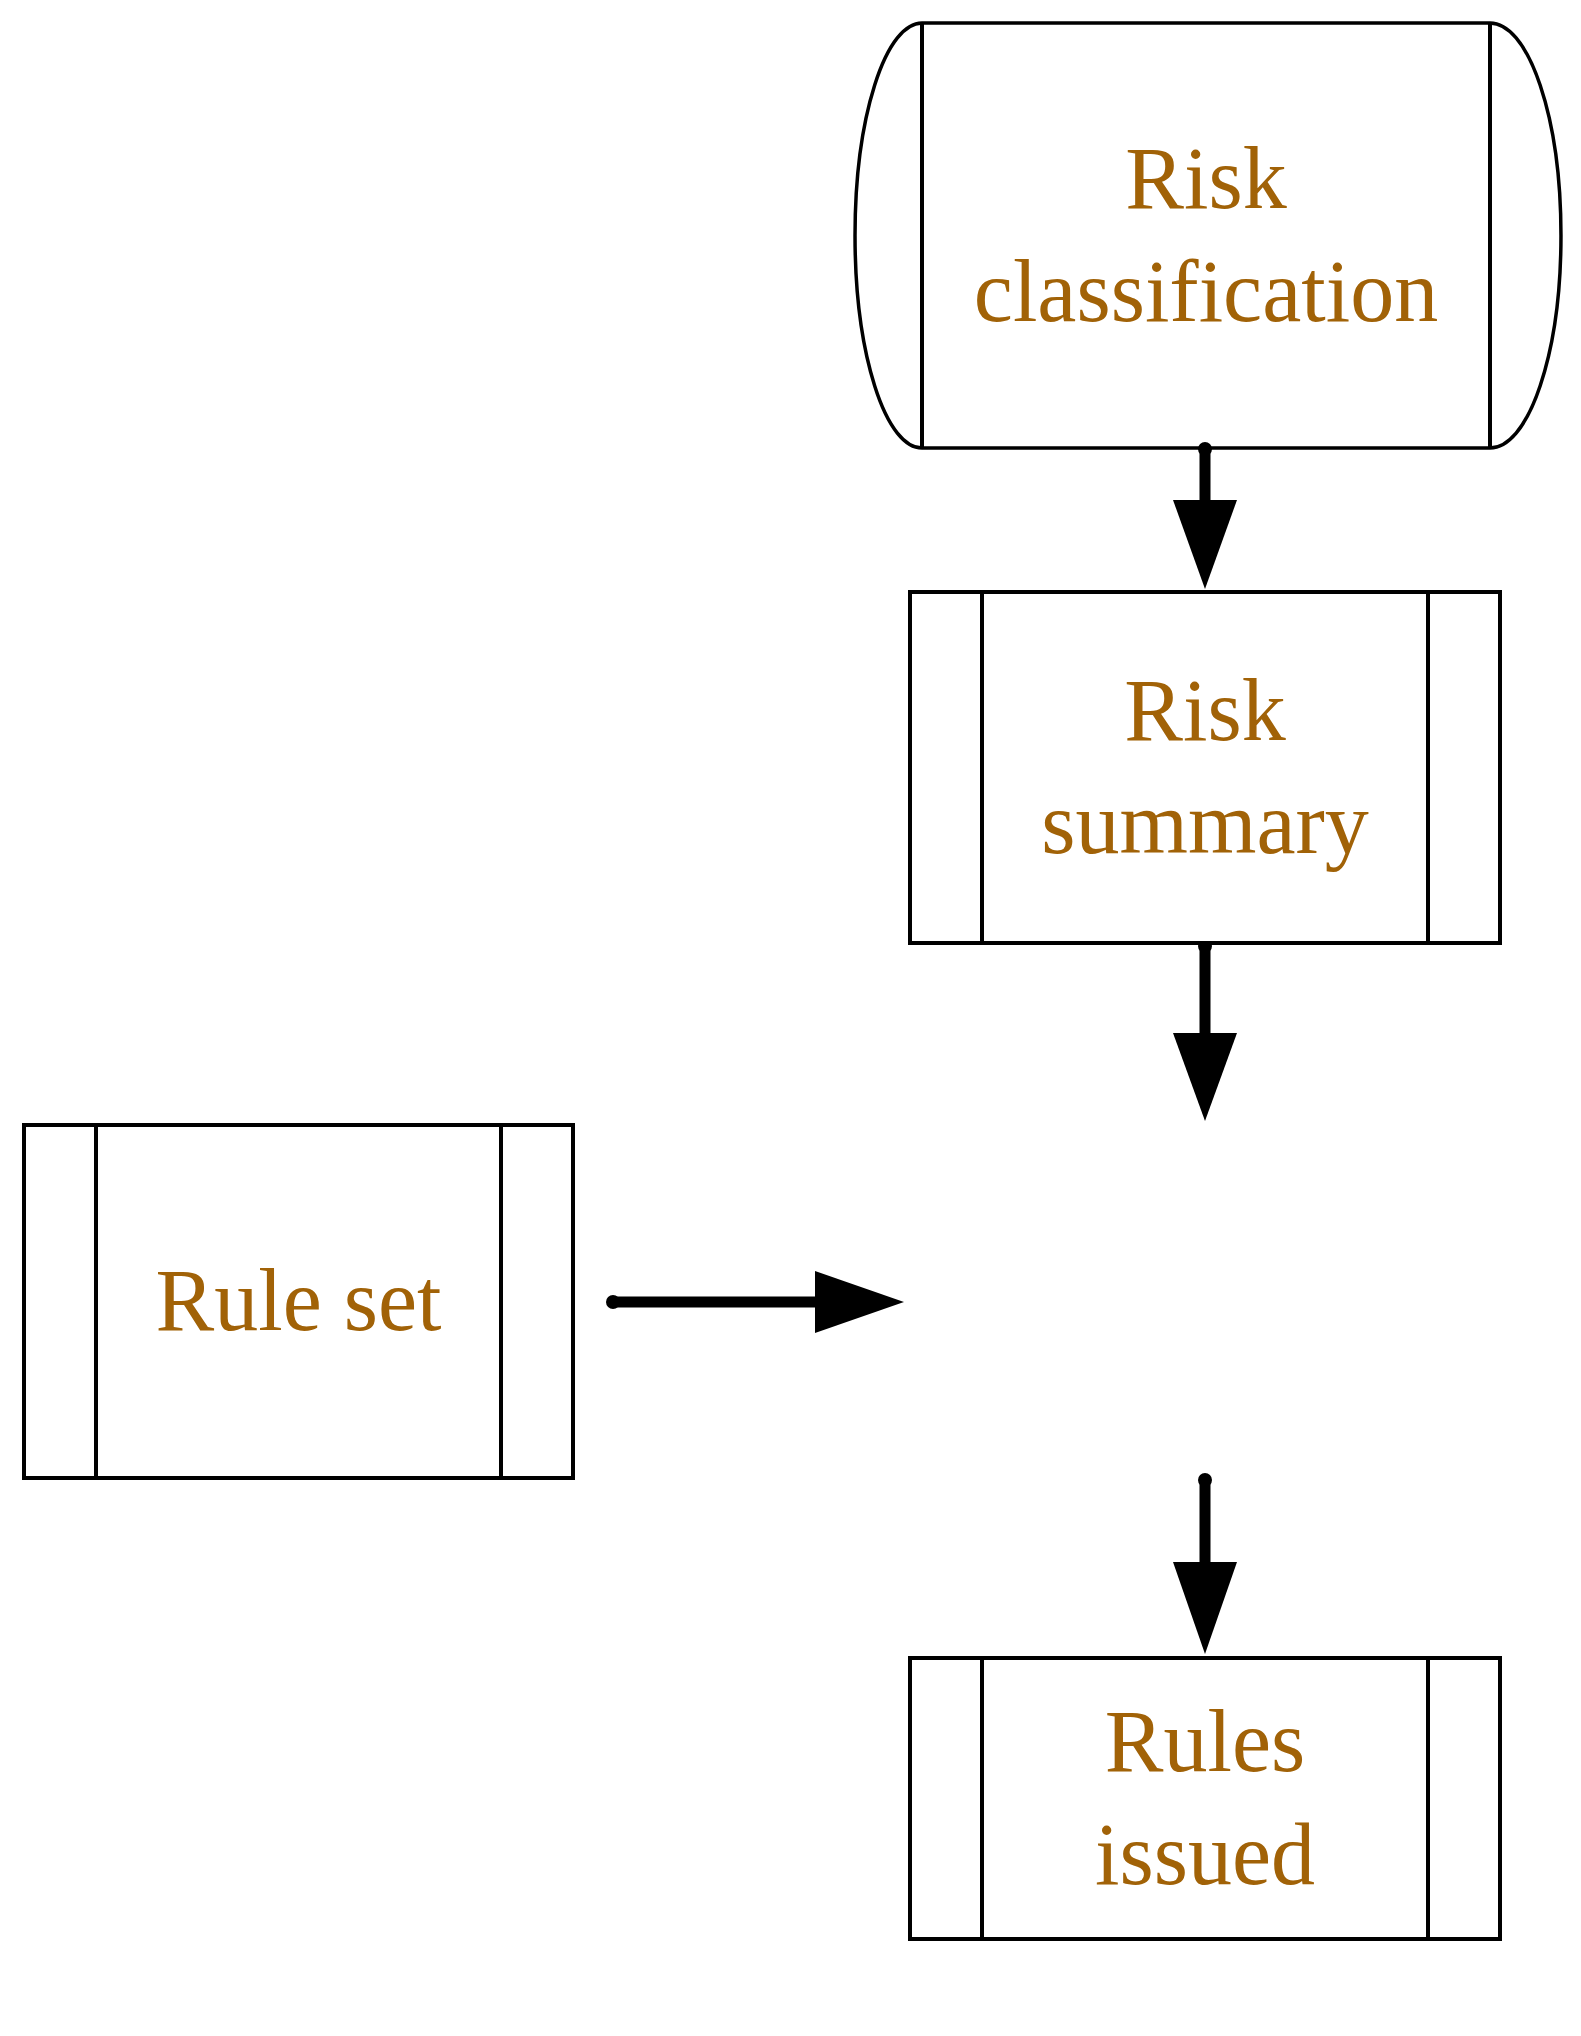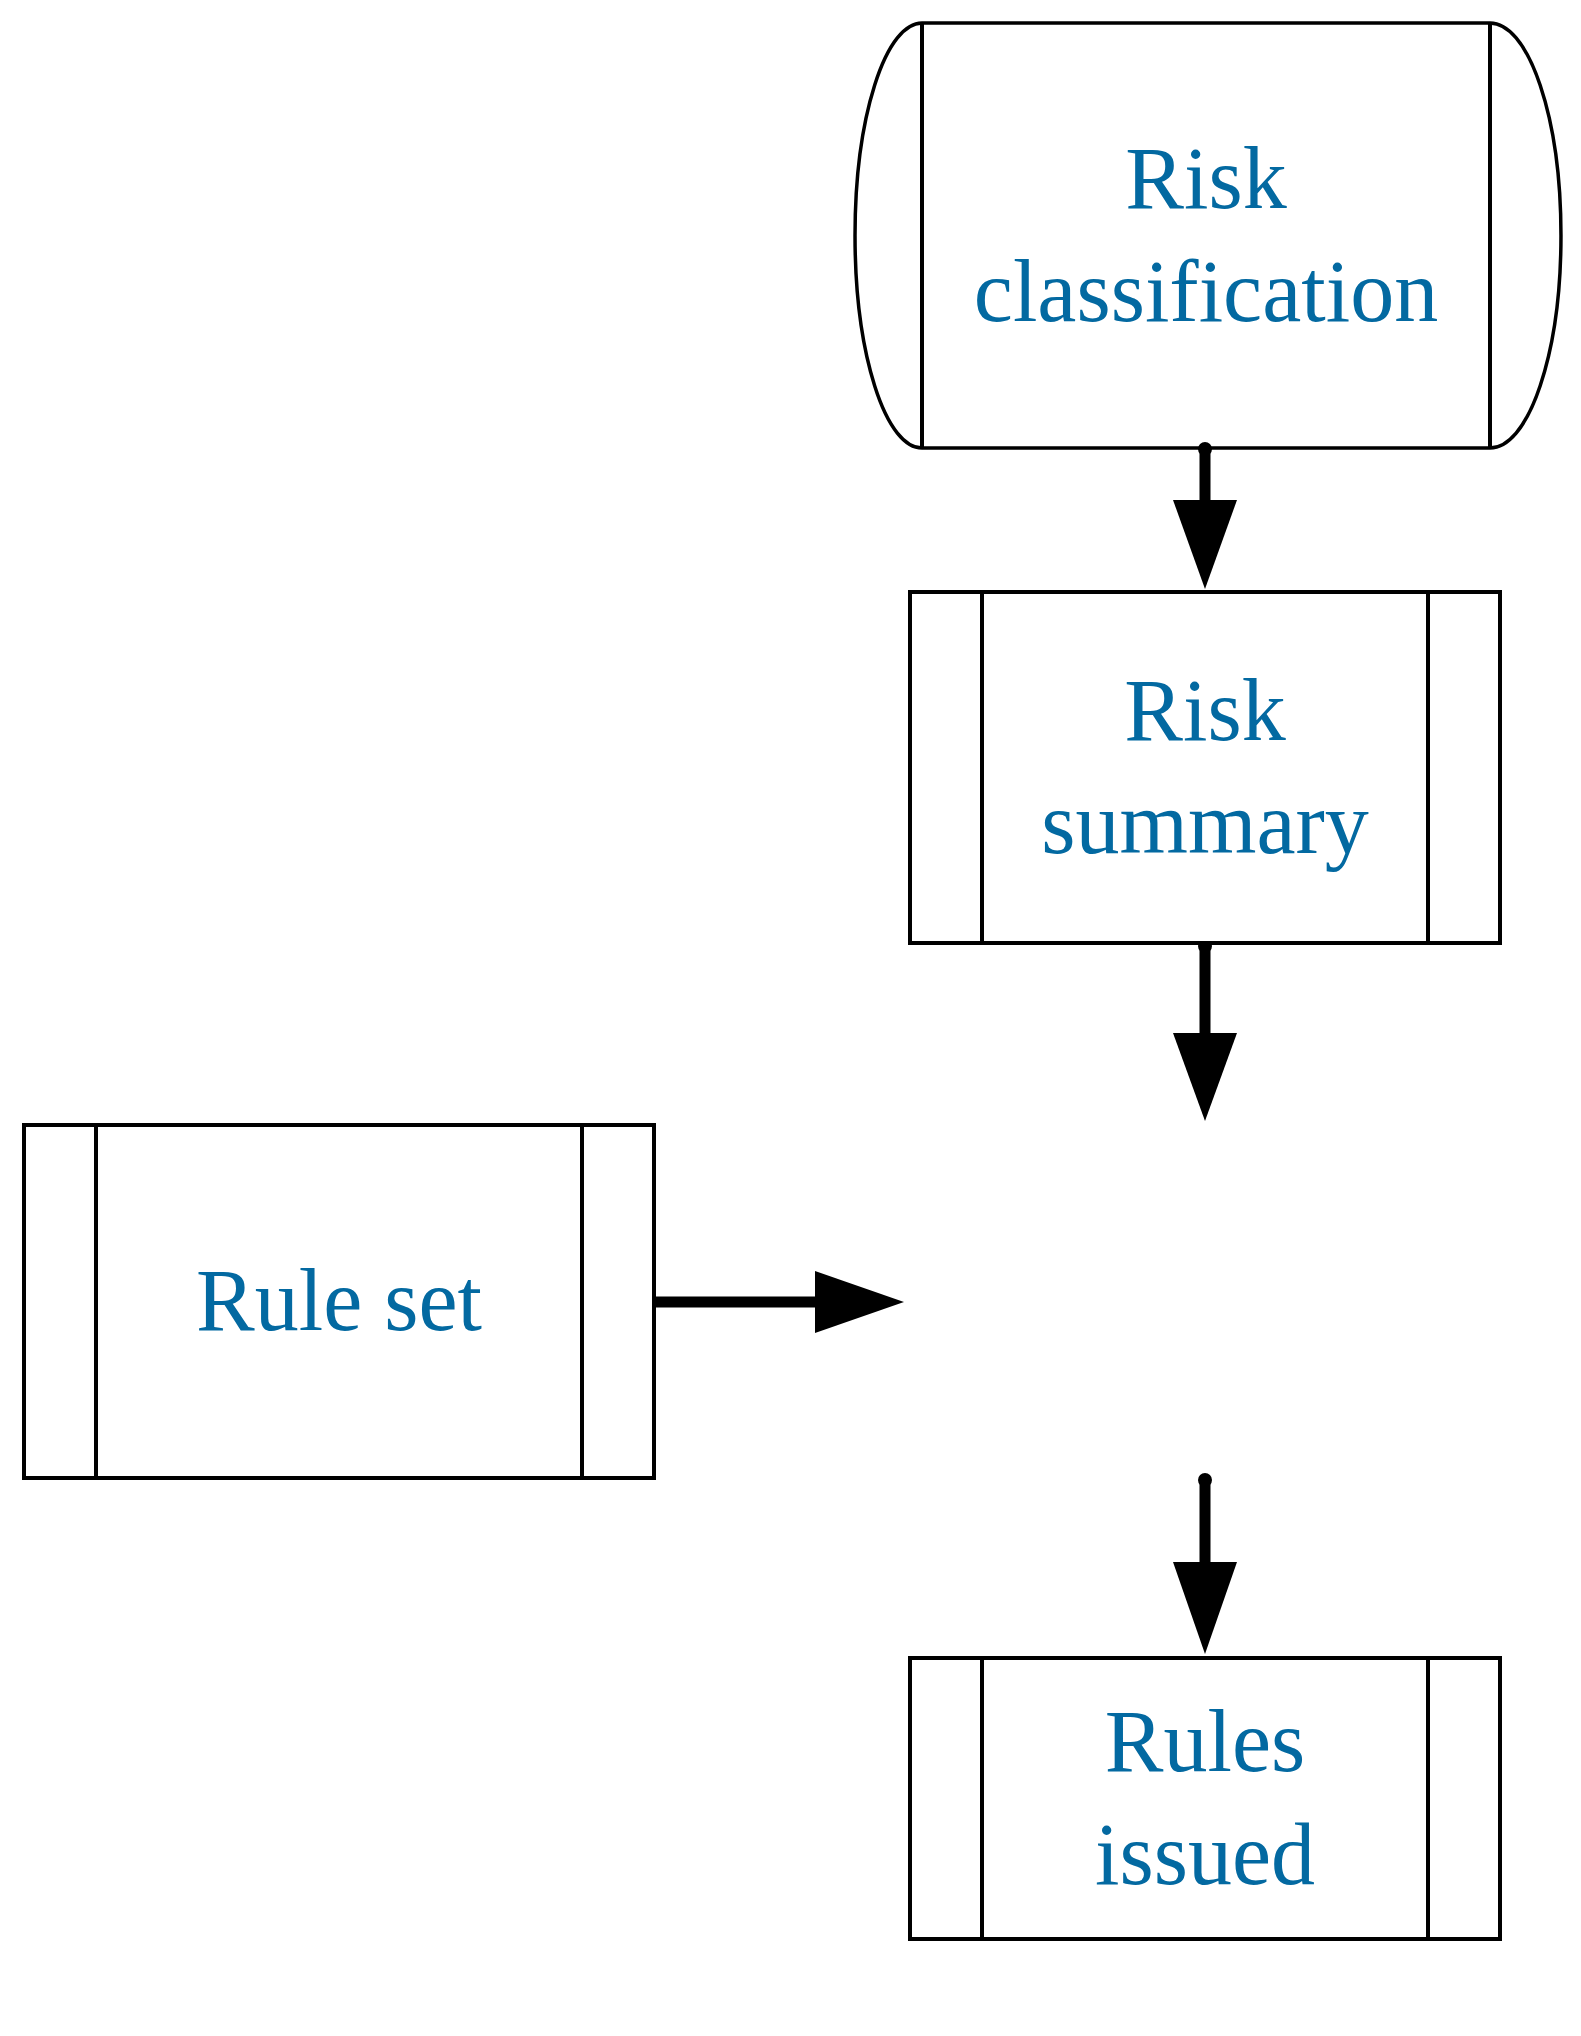--- a/index.html
+++ b/index.html
@@ -33,21 +33,21 @@
     height: 100%;
     background: #000000;
   }
   .stripe.left  { left: 68px; }
   .stripe.right { right: 68px; }
   .node-label {
     font-size: 88px;
     line-height: 1.28;
     text-align: center;
     white-space: pre-line;
-    color: #0369a1;
+    color: #a16207;
   }
   .cyl-label-wrap {
     position: absolute;
     left: 922px; top: 23px;
     width: 568px; height: 425px;
     display: flex;
     align-items: center;
     justify-content: center;
   }
 </style>
@@ -94,21 +94,21 @@
 classification</div>
   </div>
 
   <div class="pbox" style="left:908px; top:590px; width:594px; height:355px;">
     <div class="stripe left"></div>
     <div class="stripe right"></div>
     <div class="node-label">Risk
 summary</div>
   </div>
 
-  <div class="pbox" style="left:22px; top:1123px; width:634px; height:357px;">
+  <div class="pbox" style="left:22px; top:1123px; width:553px; height:357px;">
     <div class="stripe left"></div>
     <div class="stripe right"></div>
     <div class="node-label">Rule set</div>
   </div>
 
 
   <div class="pbox" style="left:908px; top:1656px; width:594px; height:285px;">
     <div class="stripe left"></div>
     <div class="stripe right"></div>
     <div class="node-label">Rules

